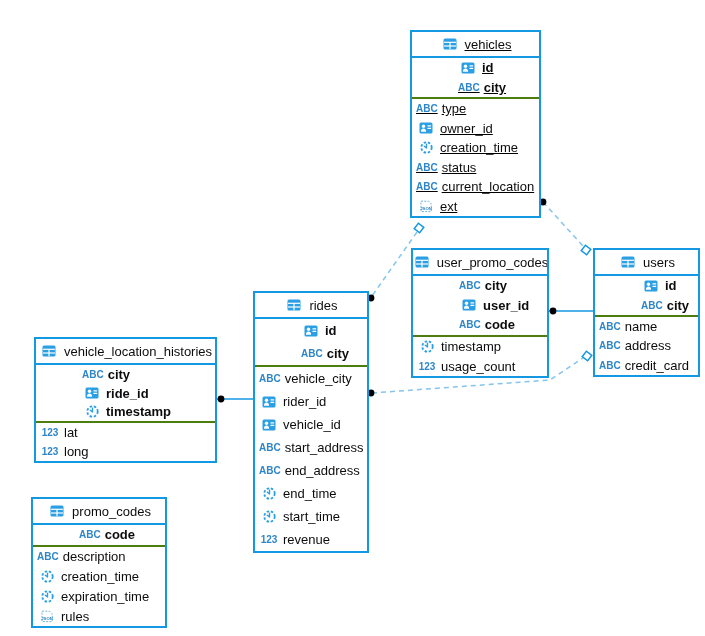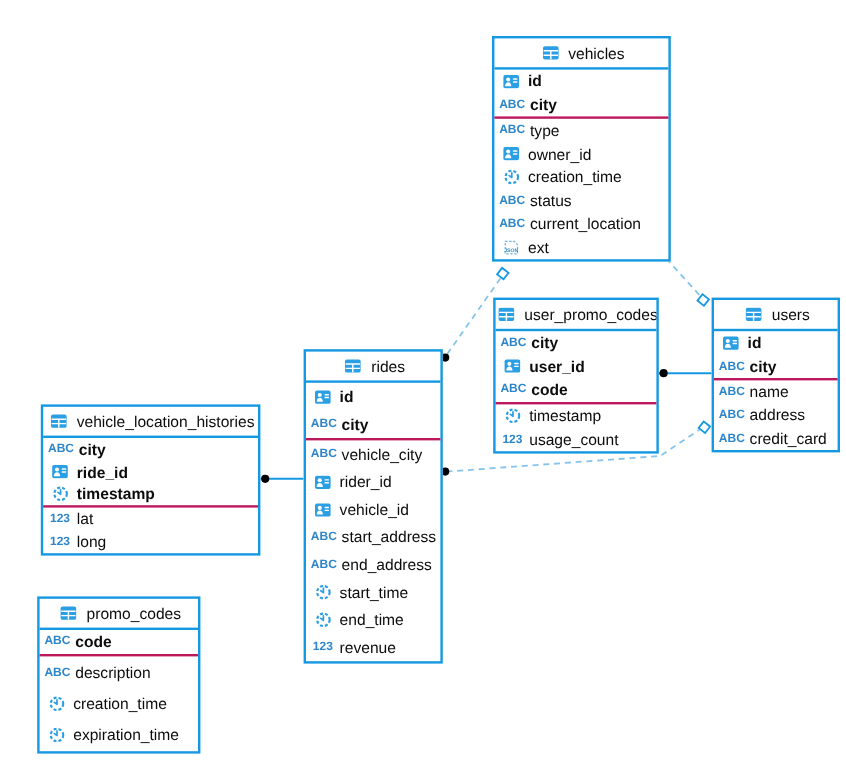--- a/index.html
+++ b/index.html
@@ -34,21 +34,21 @@
     font-size: 13px;
     color: #0c0c0e;
     white-space: nowrap;
     overflow: hidden;
   }
   .sec {
     display: flex;
     flex-direction: column;
     flex-grow: 1;
   }
-  .sec.pk { border-bottom: 2px solid #be185d; }
+  .sec.pk { border-bottom: 2px solid #4d7c0f; padding-left: 42px; }
   .row {
     flex: 1 1 0;
     display: flex;
     align-items: center;
     gap: 4px;
     padding-left: 4px;
     font-size: 13px;
     color: #0c0c0e;
     white-space: nowrap;
     overflow: hidden;
@@ -85,21 +85,21 @@
       <polyline points="543,202 583,246" class="wire-dashed"></polyline>
       <circle cx="543" cy="202" r="3.4" class="wire-dot"></circle>
       <rect x="582.6" y="246.6" width="6.8" height="6.8" transform="rotate(38 586 250)" class="wire-diamond"></rect>
       <polyline points="417,232 372,296" class="wire-dashed"></polyline>
       <circle cx="371" cy="298" r="3.4" class="wire-dot"></circle>
       <rect x="415.6" y="224.6" width="6.8" height="6.8" transform="rotate(38 419 228)" class="wire-diamond"></rect>
       <polyline points="372,393 550,380 583,358" class="wire-dashed"></polyline>
       <circle cx="371" cy="393" r="3.4" class="wire-dot"></circle>
       <rect x="583.6" y="352.6" width="6.8" height="6.8" transform="rotate(38 587 356)" class="wire-diamond"></rect>
     </svg>
-<div class="tbl" style="left: 410px; top: 30px; width: 149px; height: 188px;">
+<div class="tbl" style="left: 410px; top: 30px; width: 131px; height: 188px; text-decoration: underline;">
       <div class="tbl-header">
         <span class="icon-slot">
           <svg width="14" height="12" viewBox="0 0 14 12">
             <rect x="0.5" y="0.5" width="13" height="11" rx="1.6" fill="#2b9fe4"></rect>
             <line x1="1" y1="4.3" x2="13" y2="4.3" stroke="#fff" stroke-width="1.2"></line>
             <line x1="1" y1="8" x2="13" y2="8" stroke="#fff" stroke-width="1.2"></line>
             <line x1="7" y1="4.3" x2="7" y2="11.3" stroke="#fff" stroke-width="1.2"></line>
           </svg>
         </span>
         <span>vehicles</span>
@@ -359,30 +359,30 @@
           </span>
           <span>end_address</span>
         </div>
         <div class="row">
           <span class="icon-slot">
             <svg width="13" height="13" viewBox="0 0 13 13">
               <circle cx="6.5" cy="6.5" r="5.2" fill="none" stroke="#2b9fe4" stroke-width="1.8" stroke-dasharray="2.5 1.7"></circle>
               <path d="M6.5 6.9 L6.5 3.1 M6.5 6.9 L4.3 5.3" stroke="#2b9fe4" stroke-width="1.4" stroke-linecap="round" fill="none"></path>
             </svg>
           </span>
+          <span>end_time</span>
+        </div>
+        <div class="row">
+          <span class="icon-slot">
+            <svg width="13" height="13" viewBox="0 0 13 13">
+              <circle cx="6.5" cy="6.5" r="5.2" fill="none" stroke="#2b9fe4" stroke-width="1.8" stroke-dasharray="2.5 1.7"></circle>
+              <path d="M6.5 6.9 L6.5 3.1 M6.5 6.9 L4.3 5.3" stroke="#2b9fe4" stroke-width="1.4" stroke-linecap="round" fill="none"></path>
+            </svg>
+          </span>
           <span>start_time</span>
-        </div>
-        <div class="row">
-          <span class="icon-slot">
-            <svg width="13" height="13" viewBox="0 0 13 13">
-              <circle cx="6.5" cy="6.5" r="5.2" fill="none" stroke="#2b9fe4" stroke-width="1.8" stroke-dasharray="2.5 1.7"></circle>
-              <path d="M6.5 6.9 L6.5 3.1 M6.5 6.9 L4.3 5.3" stroke="#2b9fe4" stroke-width="1.4" stroke-linecap="round" fill="none"></path>
-            </svg>
-          </span>
-          <span>end_time</span>
         </div>
         <div class="row">
           <span class="icon-slot">
             <span class="type-txt">123</span>
           </span>
           <span>revenue</span>
         </div>
       </div>
     </div>
     <div class="tbl" style="left: 34px; top: 337px; width: 183px; height: 126px;">
@@ -479,15 +479,24 @@
         </div>
         <div class="row">
           <span class="icon-slot">
             <svg width="13" height="13" viewBox="0 0 13 13">
               <circle cx="6.5" cy="6.5" r="5.2" fill="none" stroke="#2b9fe4" stroke-width="1.8" stroke-dasharray="2.5 1.7"></circle>
               <path d="M6.5 6.9 L6.5 3.1 M6.5 6.9 L4.3 5.3" stroke="#2b9fe4" stroke-width="1.4" stroke-linecap="round" fill="none"></path>
             </svg>
           </span>
           <span>expiration_time</span>
         </div>
+        <div class="row">
+          <span class="icon-slot">
+            <svg width="14" height="13" viewBox="0 0 14 13">
+              <path d="M2 1.2 h7.6 l2.6 2.6 v7.8 h-10.2 z" fill="#fff" stroke="#6fb4de" stroke-width="1" stroke-dasharray="2 1.3"></path>
+              <text x="7" y="10" text-anchor="middle" font-size="4.3" font-weight="bold" fill="#2e86c9" font-family="Liberation Sans, sans-serif">JSON</text>
+            </svg>
+          </span>
+          <span>rules</span>
+        </div>
       </div>
     </div>
   </div>
 
 </body></html>

